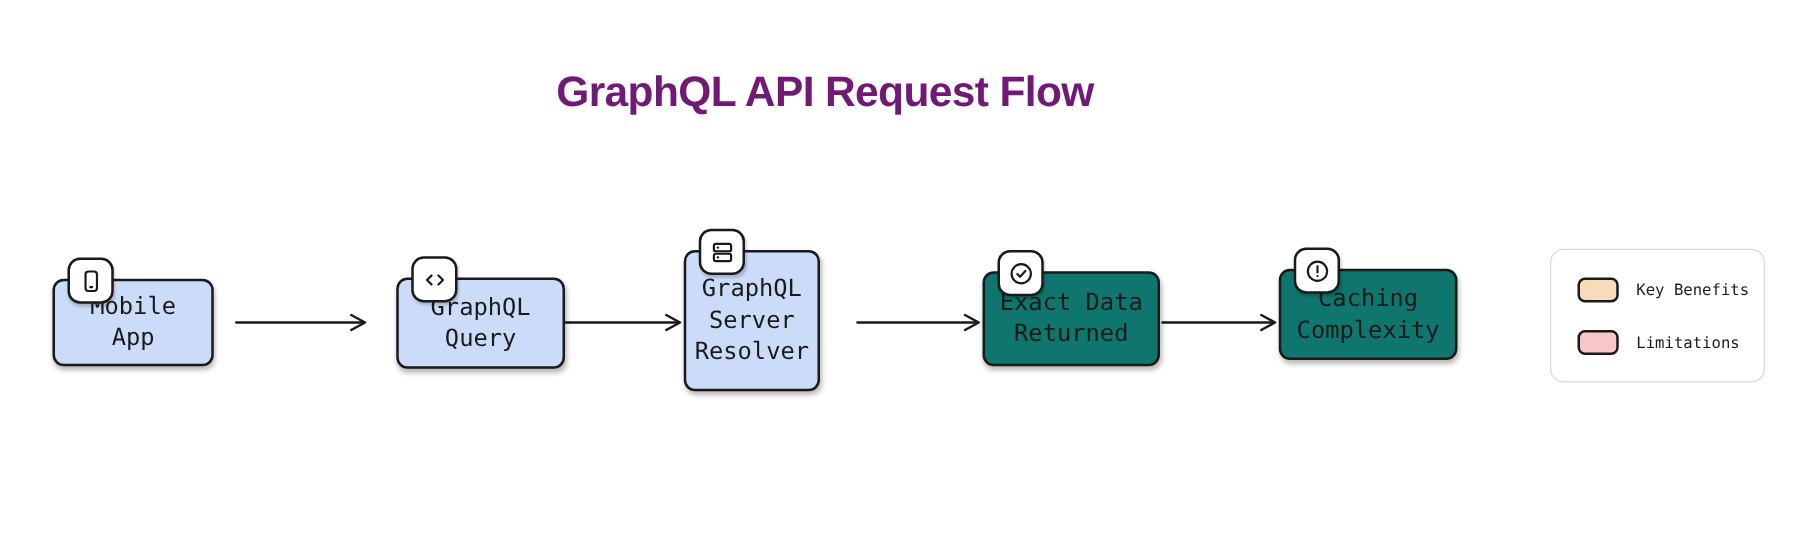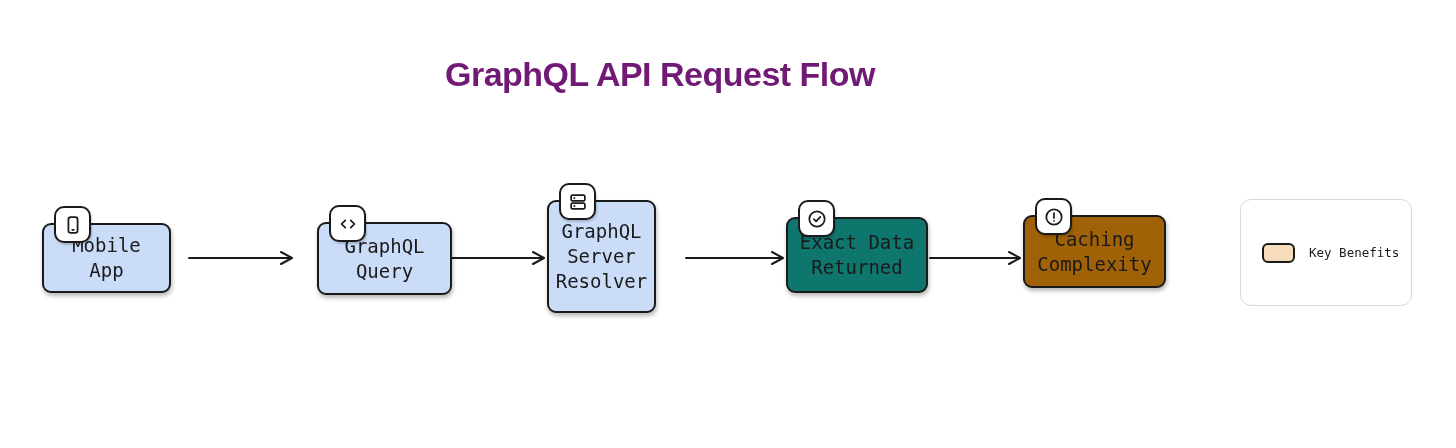--- a/index.html
+++ b/index.html
@@ -32,21 +32,21 @@
     display: flex;
     align-items: center;
     justify-content: center;
     text-align: center;
     font-size: 19px;
     line-height: 25px;
     box-shadow: 1px 3px 4px rgba(0,0,0,0.28);
   }
   .node-fill-process    { background: #cbdcf9; }
   .node-fill-benefit    { background: #0f766e; }
-  .node-fill-limitation { background: #a16207; }
+  .node-fill-limitation { background: #0f766e; }
 
   .node-1 { left: 42px;   top: 223px; width: 129px; height: 70px;  }
   .node-2 { left: 295px;  top: 222px; width: 135px; height: 73px; margin-left: 22px;  }
   .node-3 { left: 547px;  top: 200px; width: 109px; height: 113px; }
   .node-4 { left: 786px;  top: 217px; width: 142px; height: 76px;  }
   .node-5 { left: 1023px; top: 215px; width: 143px; height: 73px;  }
 
   .badge {
     position: absolute;
     left: 10px;
@@ -185,15 +185,19 @@
       </svg>
     </span>
     <span class="node-label">Caching Complexity</span>
   </div>
 
   <div class="legend">
     <div class="legend-row">
       <span class="legend-swatch legend-swatch-benefit"></span>
       <span class="legend-label">Key Benefits</span>
     </div>
+    <div class="legend-row">
+      <span class="legend-swatch legend-swatch-limitation"></span>
+      <span class="legend-label">Limitations</span>
+    </div>
   </div>
 
 </div>
 
 </body></html>

